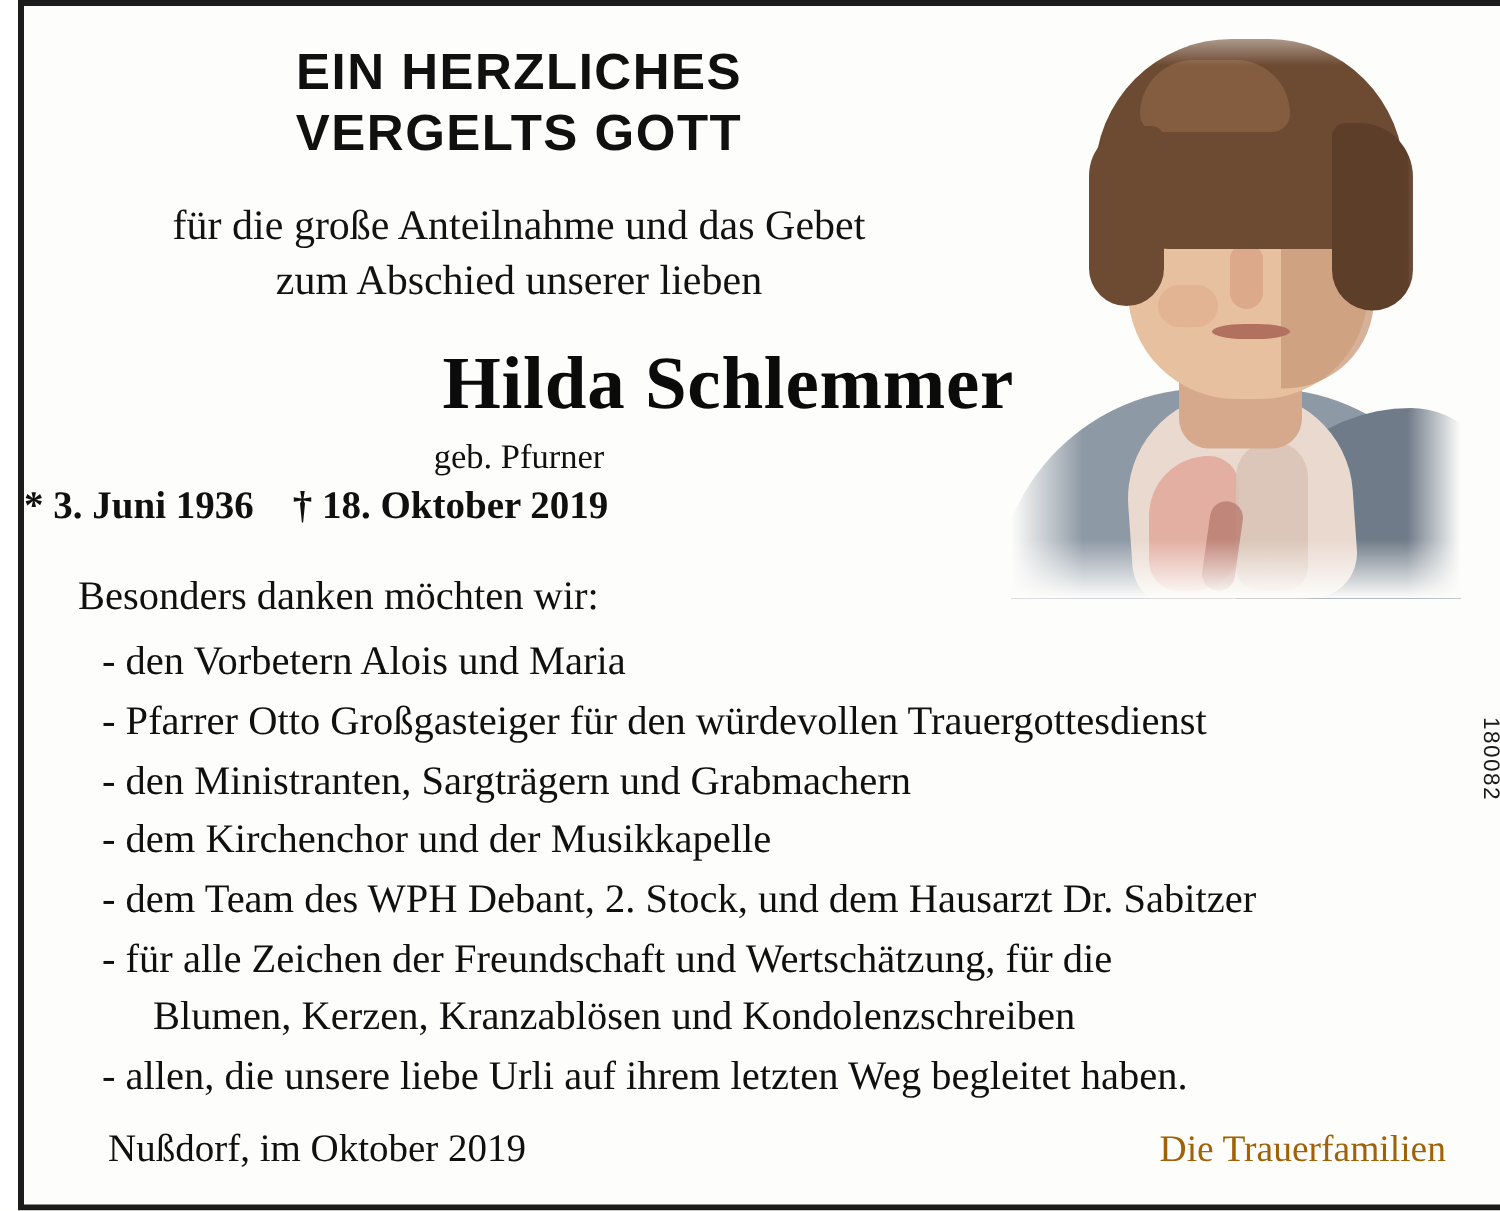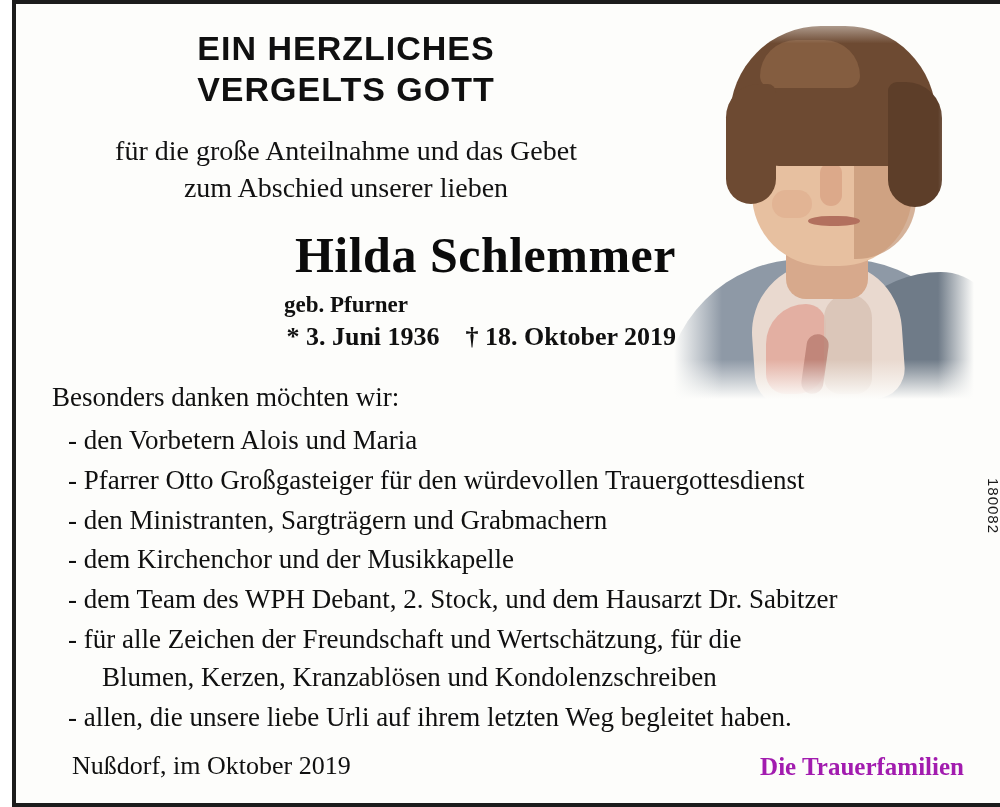--- a/index.html
+++ b/index.html
@@ -263,30 +263,30 @@
     font-size: 50px;
     letter-spacing: 0.5px;
     color: #0b0b0b;
   }
   .maiden {
     position: absolute;
     left: 0;
     top: 288px;
     width: 660px;
     text-align: center;
-    font-weight: bold;
+    font-weight: normal;
     font-size: 23px;
     color: #101010;
   }
   .dates {
     position: absolute;
     left: 0;
     top: 318px;
     width: 660px;
-    text-align: right;
+    text-align: left;
     font-weight: bold;
     font-size: 26px;
     color: #101010;
   }
   .dates .sep { display: inline-block; width: 26px; }
 
   .thanks-intro {
     position: absolute;
     left: 36px;
     top: 378px;
@@ -321,22 +321,22 @@
     left: 56px;
     bottom: 22px;
     font-size: 26px;
     color: #101010;
   }
   .footer-right {
     position: absolute;
     right: 44px;
     bottom: 22px;
     font-size: 25px;
-    font-weight: bold;
-    color: #a21caf;
+    font-weight: normal;
+    color: #a16207;
   }
   .ref-code {
     position: absolute;
     right: 6px;
     top: 474px;
     font-family: "Liberation Sans", sans-serif;
     font-size: 15px;
     letter-spacing: 1px;
     color: #1a1a1a;
     writing-mode: vertical-rl;

